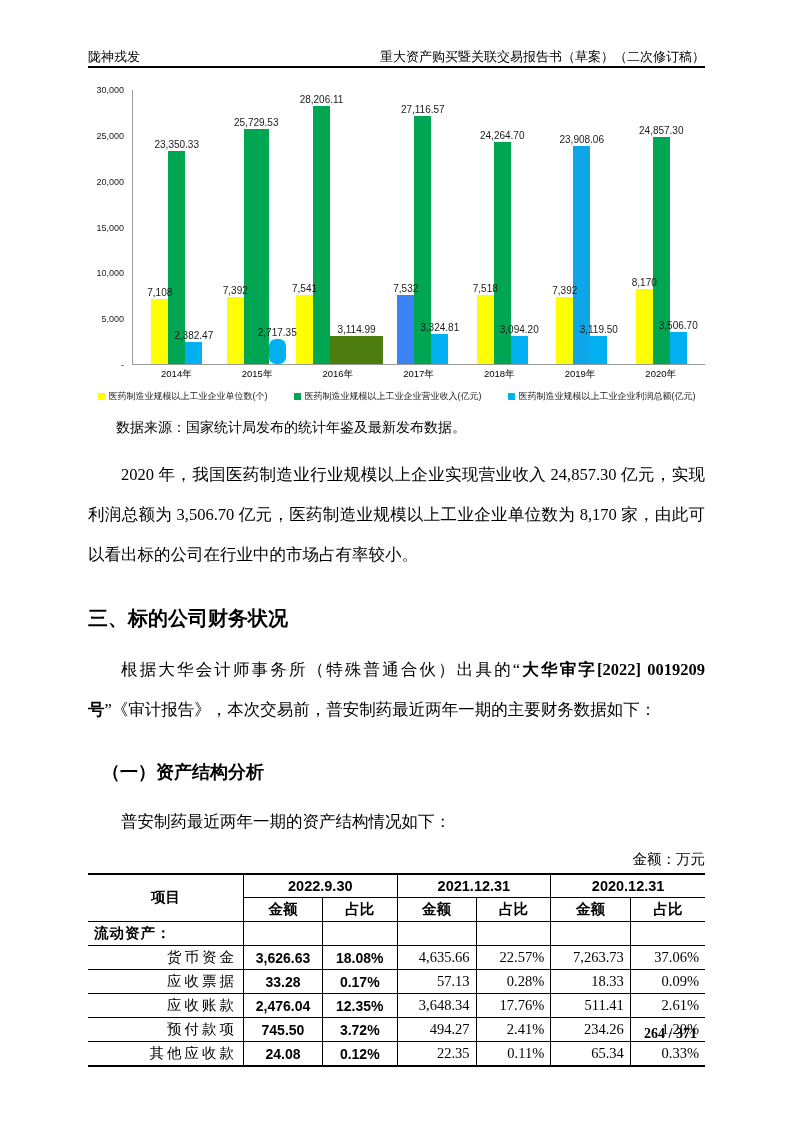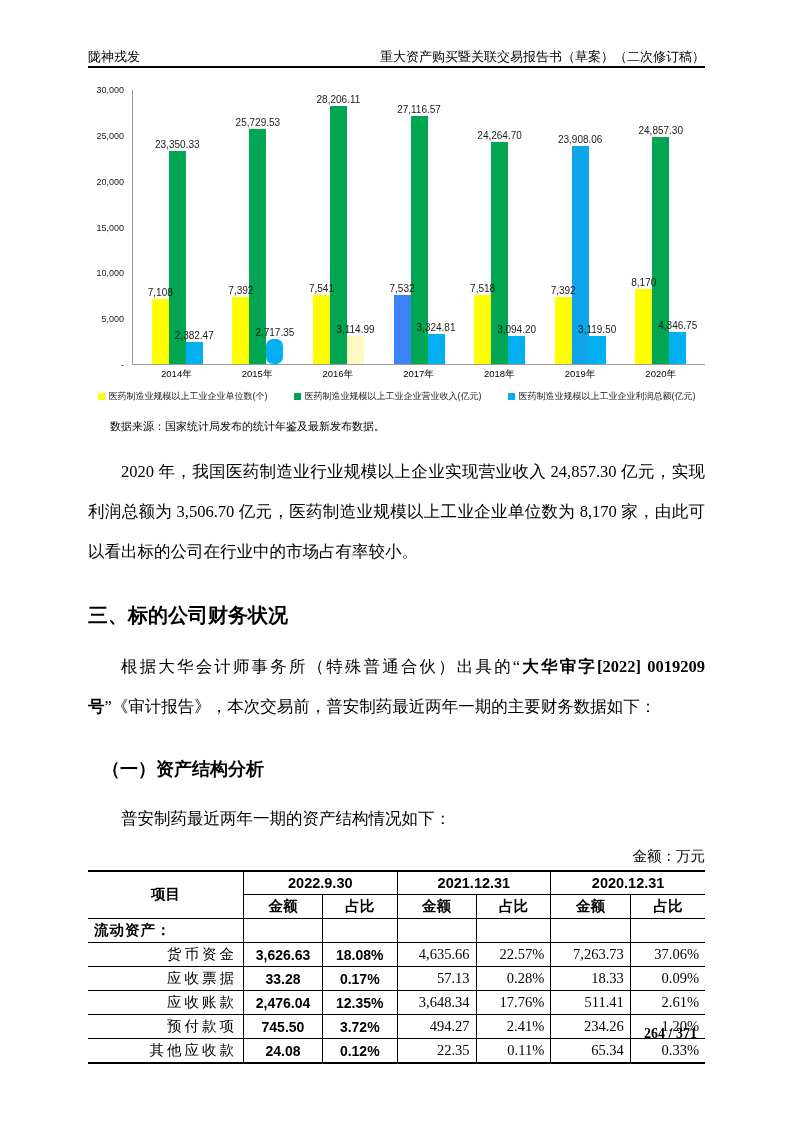--- a/index.html
+++ b/index.html
@@ -25,21 +25,21 @@
   .bar-label{
     position:absolute;bottom:100%;left:50%;transform:translateX(-50%);
     margin-bottom:1px;font-size:10px;white-space:nowrap;color:#1a1a1a;z-index:2;
   }
   .xlabels{display:flex;margin-left:44px;padding:3px 4px 0 4px;font-size:9.5px;}
   .xlabel{flex:1;text-align:center;}
   .legend{display:flex;justify-content:center;gap:26px;margin-top:9px;font-size:9px;color:#1a1a1a;}
   .legend-item{display:flex;align-items:center;white-space:nowrap;}
   .marker{width:7px;height:7px;display:inline-block;margin-right:4px;flex:none;}
   
-  .source-note{margin:16px 0 0 0;font-size:11px;text-indent:2em;}
+  .source-note{margin:16px 0 0 0;font-size:14px;text-indent:2em;}
   .body-para{margin:18px 0 0 0;font-size:16.5px;line-height:2.42;text-align:justify;text-indent:2em;}
   .sec-heading{
     margin:30px 0 0 0;font-size:20px;font-weight:bold;
     font-family:"Liberation Sans","DejaVu Sans",sans-serif;
   }
   .sub-heading{
     margin:30px 0 0 14px;font-size:18px;font-weight:bold;
     font-family:"Liberation Sans","DejaVu Sans",sans-serif;
   }
   .bold-ref{font-weight:bold;}
@@ -92,35 +92,35 @@
               <span class="bar-label">23,350.33</span>
             </div>
             <div class="bar" style="height: 7.94157%; background: rgb(0, 176, 240);">
               <span class="bar-label">2,382.47</span>
             </div>
           </div>
           <div class="bar-group">
             <div class="bar" style="height: 24.64%; background: rgb(255, 255, 0);">
               <span class="bar-label">7,392</span>
             </div>
-            <div class="bar" style="height: 85.7651%; background: rgb(0, 166, 81);">
+            <div class="bar" style="height: 85.7651%; background: rgb(0, 166, 81); padding-left: 8px;">
               <span class="bar-label">25,729.53</span>
             </div>
             <div class="bar" style="height: 9.05783%; background: rgb(0, 176, 240); border-radius: 7px;">
               <span class="bar-label">2,717.35</span>
             </div>
           </div>
           <div class="bar-group">
             <div class="bar" style="height: 25.1367%; background: rgb(255, 255, 0);">
               <span class="bar-label">7,541</span>
             </div>
             <div class="bar" style="height: 94.0204%; background: rgb(0, 166, 81);">
               <span class="bar-label">28,206.11</span>
             </div>
-            <div class="bar" style="height: 10.3833%; background: #fef9c3;">
+            <div class="bar" style="height: 10.3833%; background: #4d7c0f; padding-left: 36px;">
               <span class="bar-label">3,114.99</span>
             </div>
           </div>
           <div class="bar-group">
             <div class="bar" style="height: 25.1067%; background: #3b82f6;">
               <span class="bar-label">7,532</span>
             </div>
             <div class="bar" style="height: 90.3886%; background: rgb(0, 166, 81);">
               <span class="bar-label">27,116.57</span>
             </div>
@@ -151,21 +151,21 @@
             </div>
           </div>
           <div class="bar-group">
             <div class="bar" style="height: 27.2333%; background: rgb(255, 255, 0);">
               <span class="bar-label">8,170</span>
             </div>
             <div class="bar" style="height: 82.8577%; background: rgb(0, 166, 81);">
               <span class="bar-label">24,857.30</span>
             </div>
             <div class="bar" style="height: 11.689%; background: rgb(0, 176, 240);">
-              <span class="bar-label">4,346.75</span>
+              <span class="bar-label">3,506.70</span>
             </div>
           </div>
         </div>
     </div>
     <div class="xlabels">
         <div class="xlabel">2014年</div>
         <div class="xlabel">2015年</div>
         <div class="xlabel">2016年</div>
         <div class="xlabel">2017年</div>
         <div class="xlabel">2018年</div>

